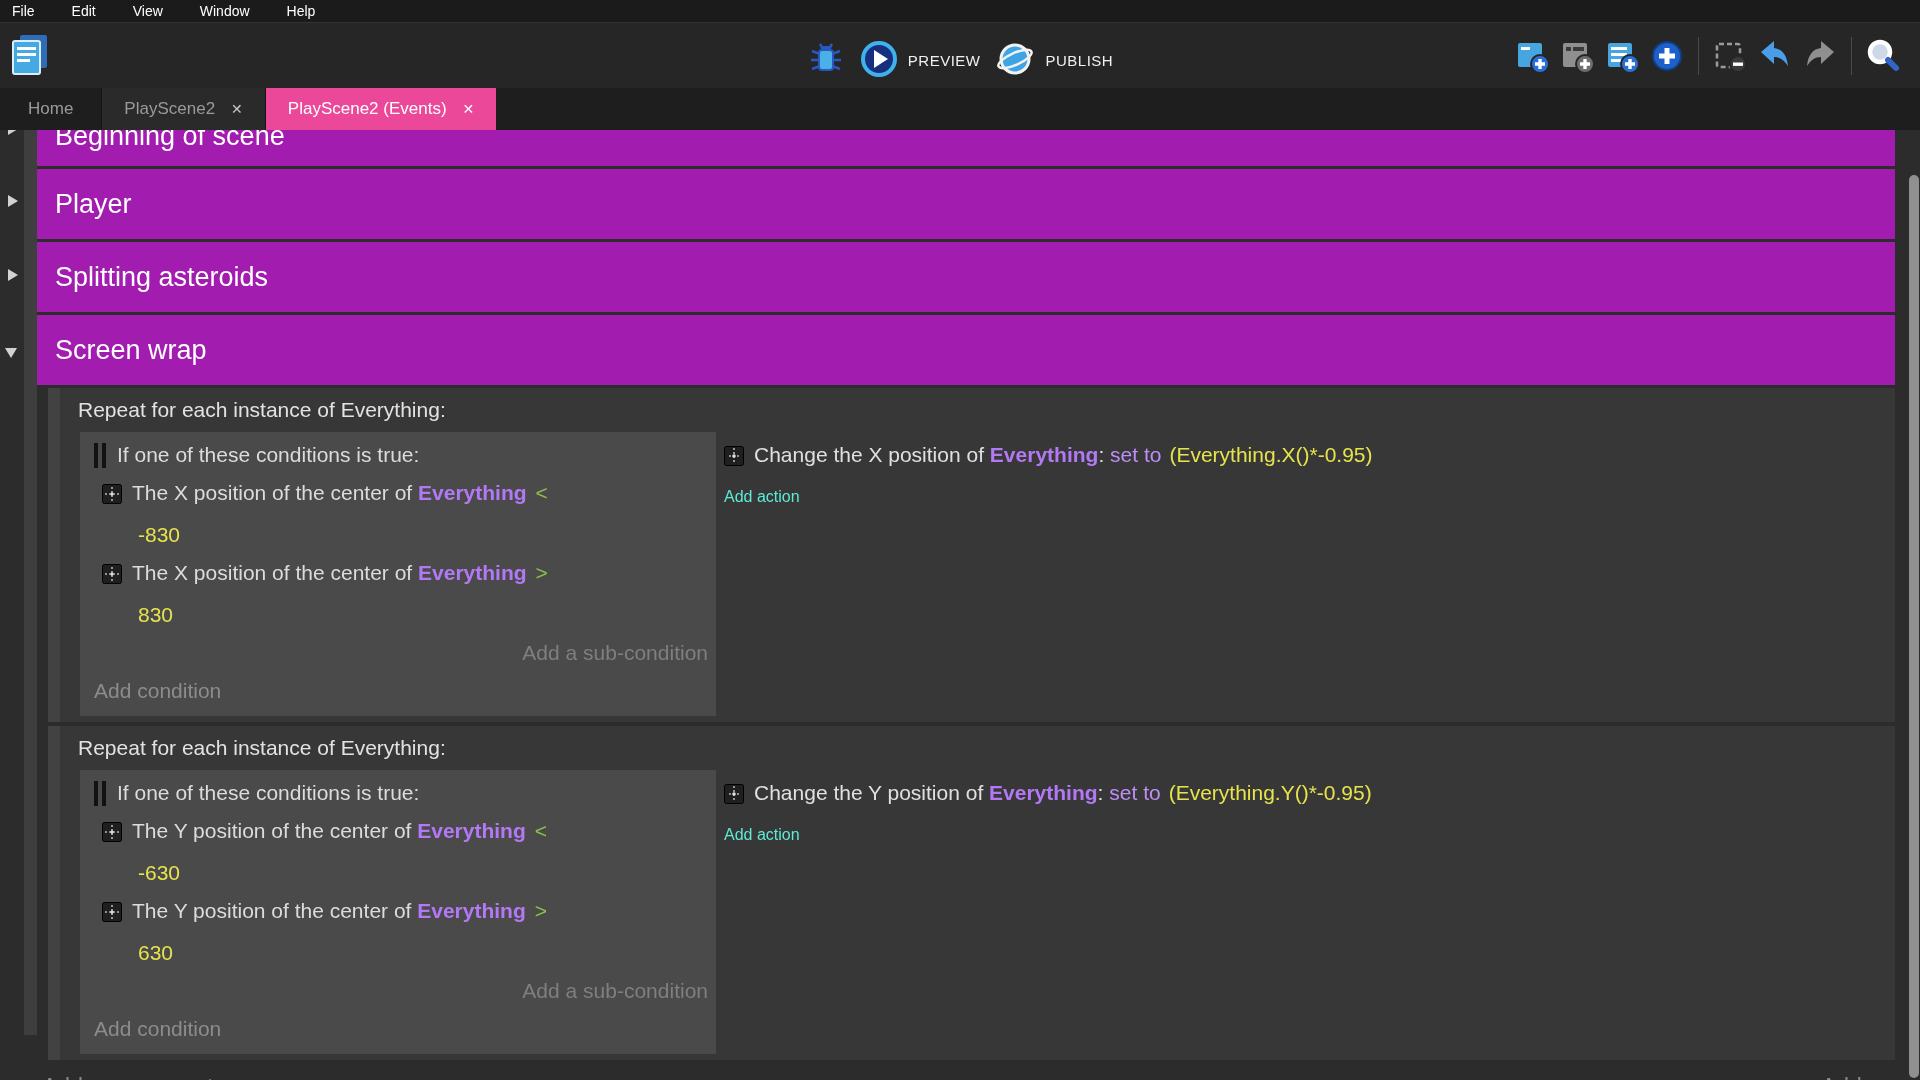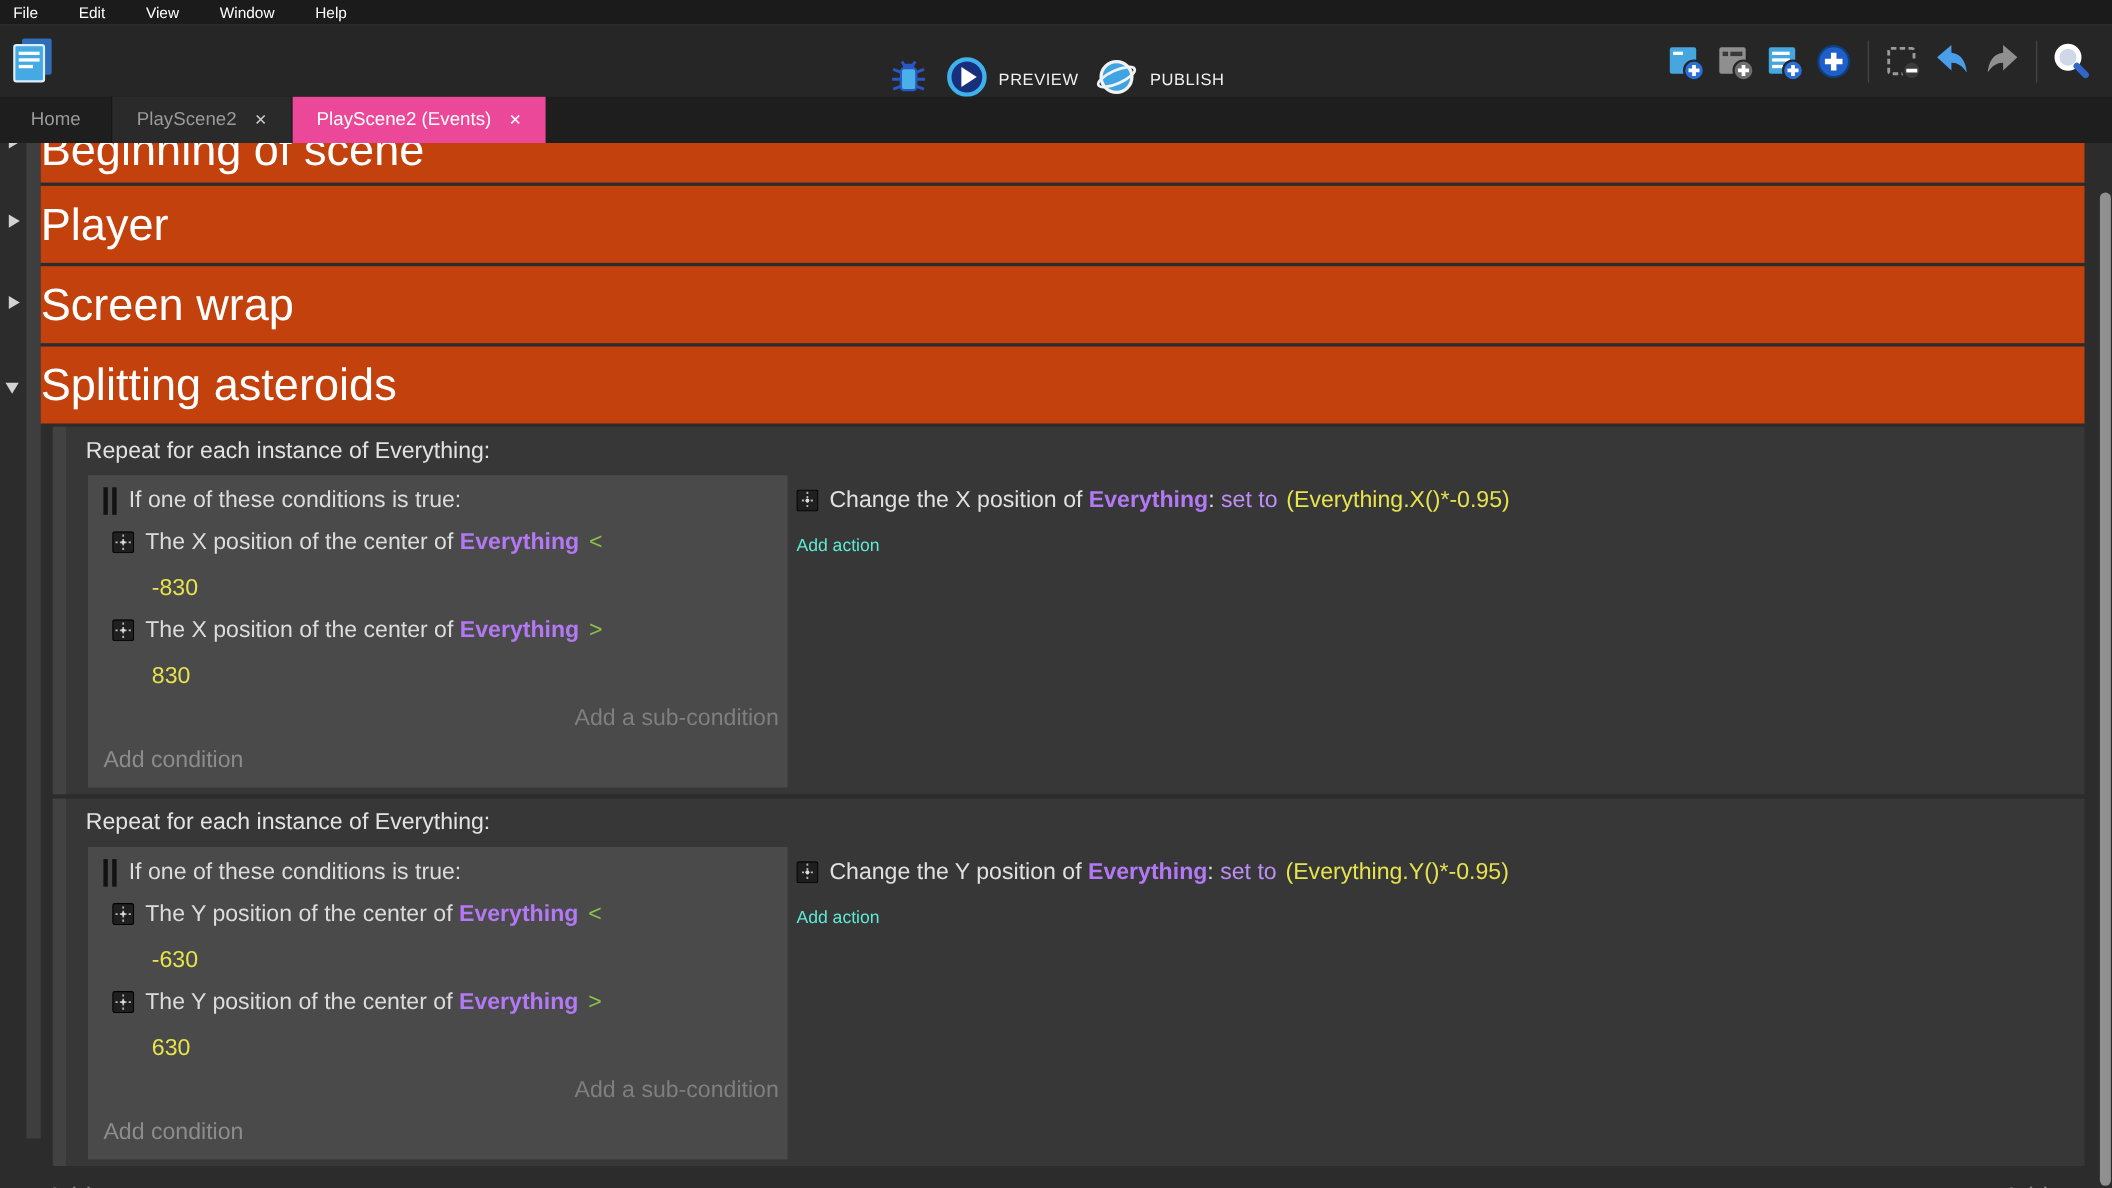--- a/index.html
+++ b/index.html
@@ -8,21 +8,21 @@
 
   
   .menubar { position:absolute; left:0; top:0; width:1920px; height:22px;
              background:#1b1b1b; display:flex; align-items:center; z-index:30;gap:13px; }
   .menu-item { color:#ffffff; font-size:14px; padding:0 12px; line-height:22px; cursor:default; }
 
   
   .toolbar { position:absolute; left:0; top:22px; width:1920px; height:66px;
              background:#262626; border-top:1px solid #333; }
   .logo { position:absolute; left:8px; top:10px; width:44px; height:46px; }
-  .tb-center { position:absolute; left:0; top:16px; width:100%; height:66px;
+  .tb-center { position:absolute; left:0; top:4px; width:100%; height:66px;
                display:flex; align-items:center; justify-content:center; gap:14px; }
   .tb-btn { display:flex; align-items:center; gap:9px; color:#f0f0f0; font-size:15px;
             letter-spacing:0.5px; cursor:pointer; }
   .tb-right { position:absolute; right:18px; top:0; height:66px; display:flex;
               align-items:center; gap:7px; }
   .tb-icon { width:38px; height:38px; display:flex; align-items:center; justify-content:center; cursor:pointer; }
   .tb-sep { width:1px; height:38px; background:#4a4a4a; margin:0 5px; }
 
   
   .tabbar { position:absolute; left:0; top:88px; width:1920px; height:42px;
@@ -39,22 +39,22 @@
   .events { position:absolute; left:0; top:130px; width:1920px; height:950px; background:#2c2c2c; }
   .rail-strip { position:absolute; left:24px; top:0; width:13px; height:905px; background:#3e3e3e; }
   .arrow-rail { position:absolute; left:0; top:0; width:24px; height:950px; overflow:hidden; }
   .tri-right { position:absolute; left:8px; width:0; height:0;
                border-left:10px solid #d2d2d2; border-top:6px solid transparent; border-bottom:6px solid transparent; }
   .tri-down { position:absolute; left:5px; width:0; height:0;
               border-top:10px solid #d2d2d2; border-left:6px solid transparent; border-right:6px solid transparent; }
 
   .content { position:absolute; left:37px; top:0; width:1858px; }
 
-  .group-header { height:70px; background:#c2410c; color:#ffffff; font-size:41px; font-weight:300;
-                  line-height:70px; margin-bottom:3px; cursor:pointer;
+  .group-header { height:70px; background:#a21caf; color:#ffffff; font-size:27px; font-weight:300;
+                  line-height:70px; padding-left:18px; margin-bottom:3px; cursor:pointer;
                   white-space:nowrap; overflow:hidden; }
   .group-header.clipped { height:36px; }
   .group-header.clipped .gh-text { display:block; margin-top:-24px; line-height:60px; }
 
   .group-children { margin-left:11px; }
 
   .event { background:#373737; border-left:12px solid #424242; margin-bottom:4px; }
   .repeat-row { color:#e2e2e2; font-size:21px; line-height:34px; padding:5px 0 0 18px; cursor:pointer; }
   .event-body { display:flex; align-items:flex-start; padding-bottom:6px; }
 
@@ -230,24 +230,24 @@
   </div>
 
   <div class="content">
     <div class="group-header clipped">
       <span class="gh-text">Beginning of scene</span>
     </div>
     <div class="group-header">
       <span class="gh-text">Player</span>
     </div>
     <div class="group-header">
+      <span class="gh-text">Splitting asteroids</span>
+    </div>
+    <div class="group-header">
       <span class="gh-text">Screen wrap</span>
-    </div>
-    <div class="group-header">
-      <span class="gh-text">Splitting asteroids</span>
     </div>
 
     <div class="group-children">
 
       <div class="event">
         <div class="repeat-row">Repeat for each instance of Everything:</div>
         <div class="event-body">
           <div class="cond-panel">
             <div class="or-row">
               <span class="or-icon">

